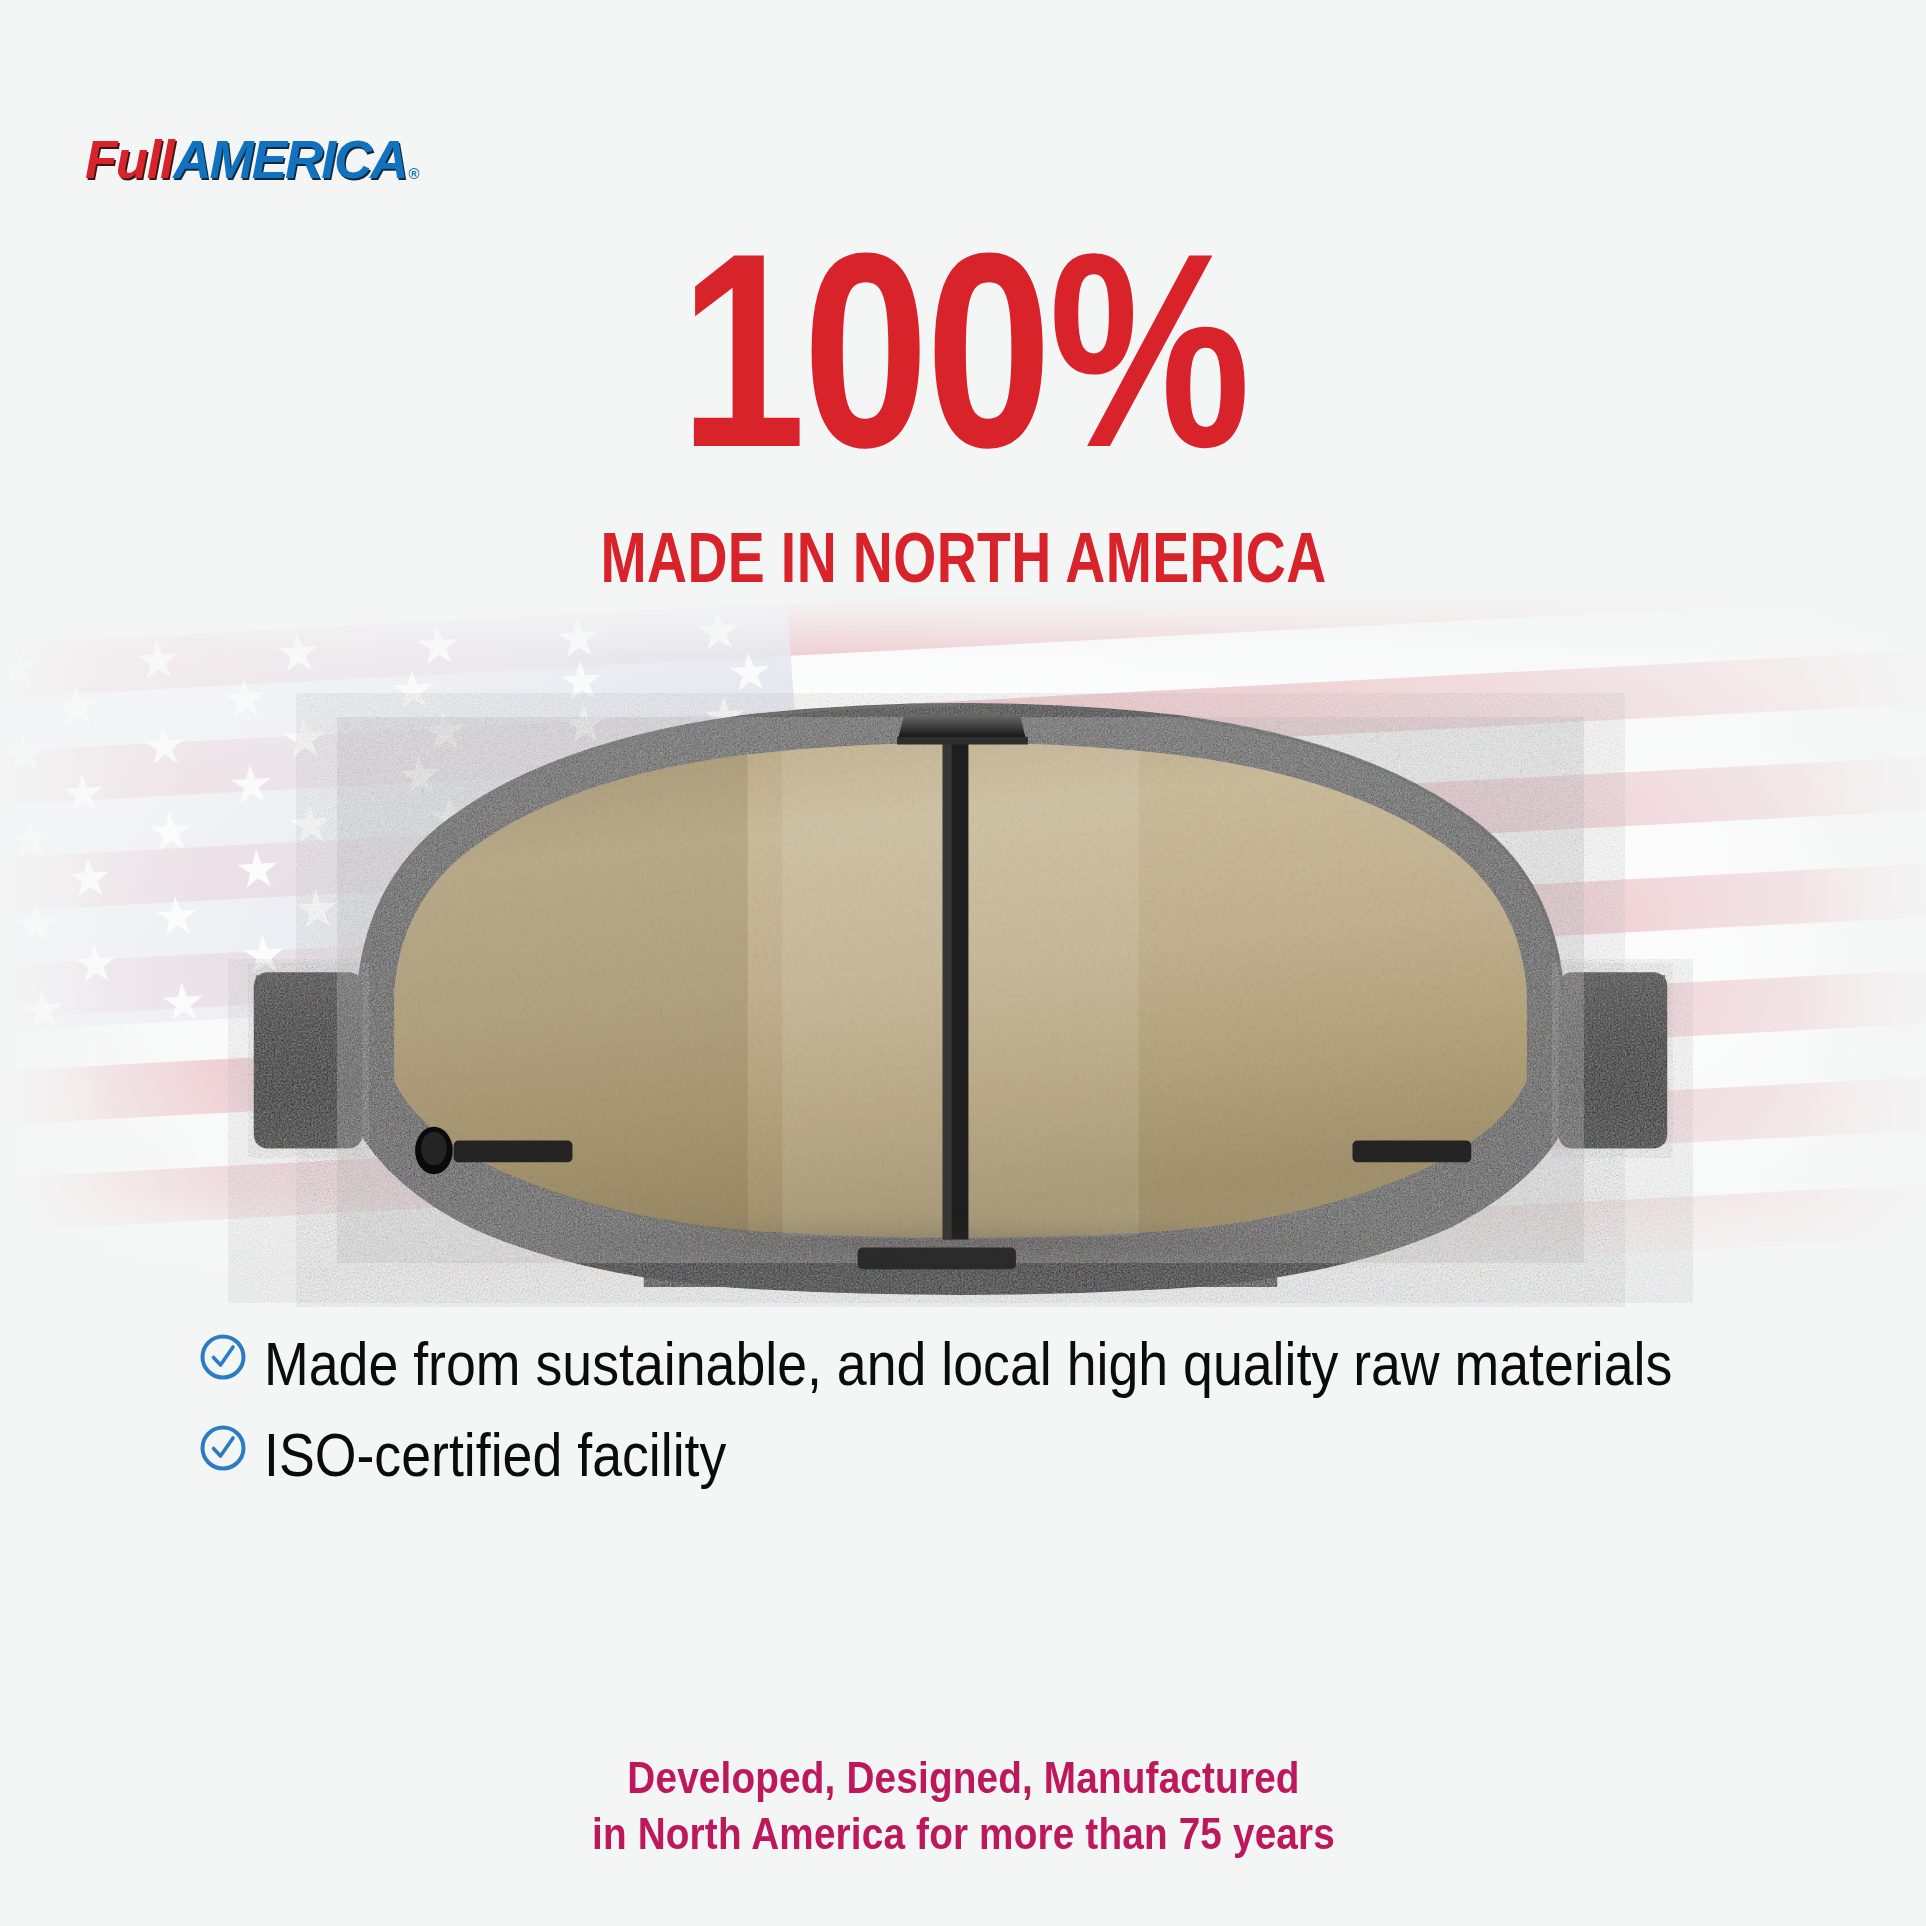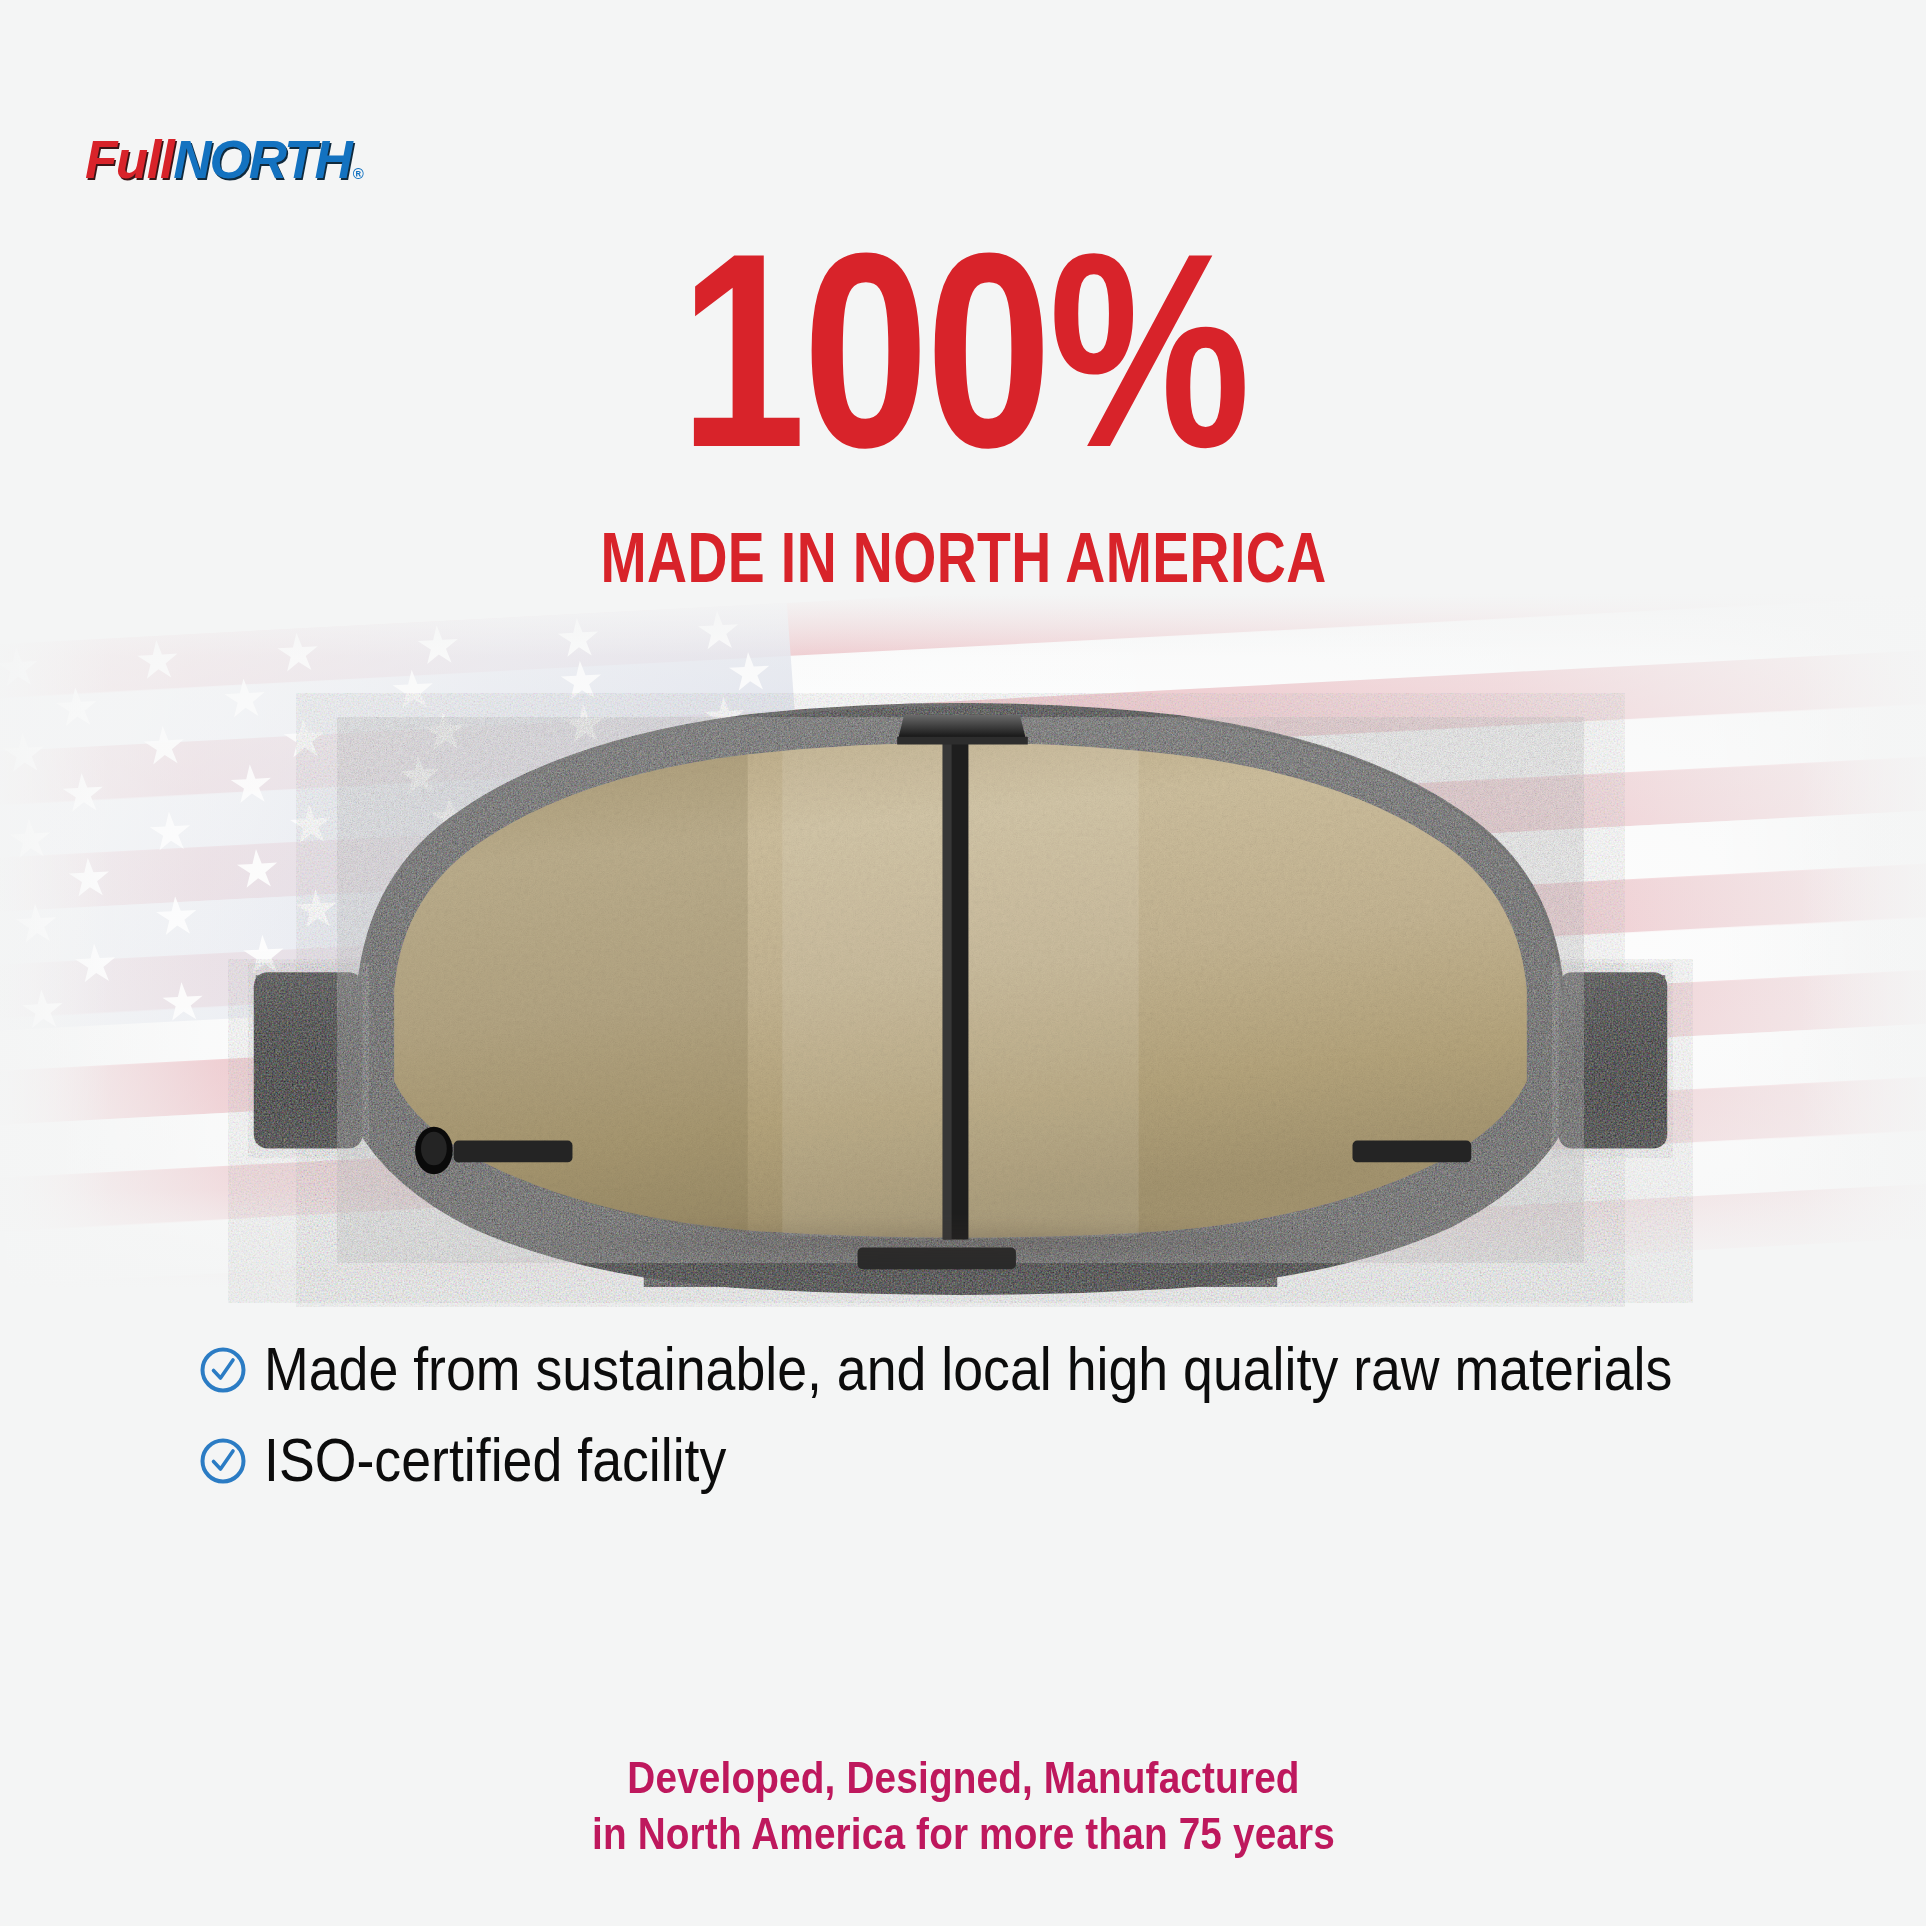--- a/index.html
+++ b/index.html
@@ -76,21 +76,21 @@
   .pad-stage{position:absolute;left:228px;top:693px;width:1465px;height:614px;}
   .pad-shadow{
     position:absolute;left:119px;top:515px;width:1228px;height:69px;
     background:radial-gradient(ellipse 50% 50% at 50% 50%,rgba(60,50,45,.22) 0%,rgba(60,50,45,0) 72%);
     filter:blur(6px);
   }
   .pad svg{display:block;width:1465px;height:614px;}
 
   
   .bullets{position:absolute;left:198px;top:1332px;width:1544px;}
-  .bullet{display:flex;align-items:center;margin-bottom:16px;height:75px;}
+  .bullet{display:flex;margin-bottom:16px;height:75px;}
   .chk{width:50px;height:50px;flex:0 0 50px;margin-right:16px;}
   .btext{
     font-family:"Liberation Sans Narrow","Liberation Sans",sans-serif;
     font-size:61px;line-height:65px;color:#0c0c0c;
     transform:scaleX(.88);transform-origin:left center;white-space:nowrap;
   }
 
   
   .footer{
     position:absolute;left:0;right:0;top:1750px;text-align:center;
@@ -191,21 +191,21 @@
             <div class="star"></div>
             <div class="star"></div>
           </div>
         </div>
     </div>
     <div class="flag-fade"></div>
   </div>
 
   <div class="logo">
     <span class="logo-ameri">Full</span>
-    <span class="logo-brakes">NORTH</span>
+    <span class="logo-brakes">AMERICA</span>
     <span class="logo-reg">®</span>
   </div>
 
   <div class="headline">100%</div>
   <div class="subhead">MADE IN NORTH AMERICA</div>
 
   <div class="pad-stage">
     <div class="pad-shadow"></div>
     <div class="pad">
       <svg viewBox="0 0 1480 620" xmlns="http://www.w3.org/2000/svg">

